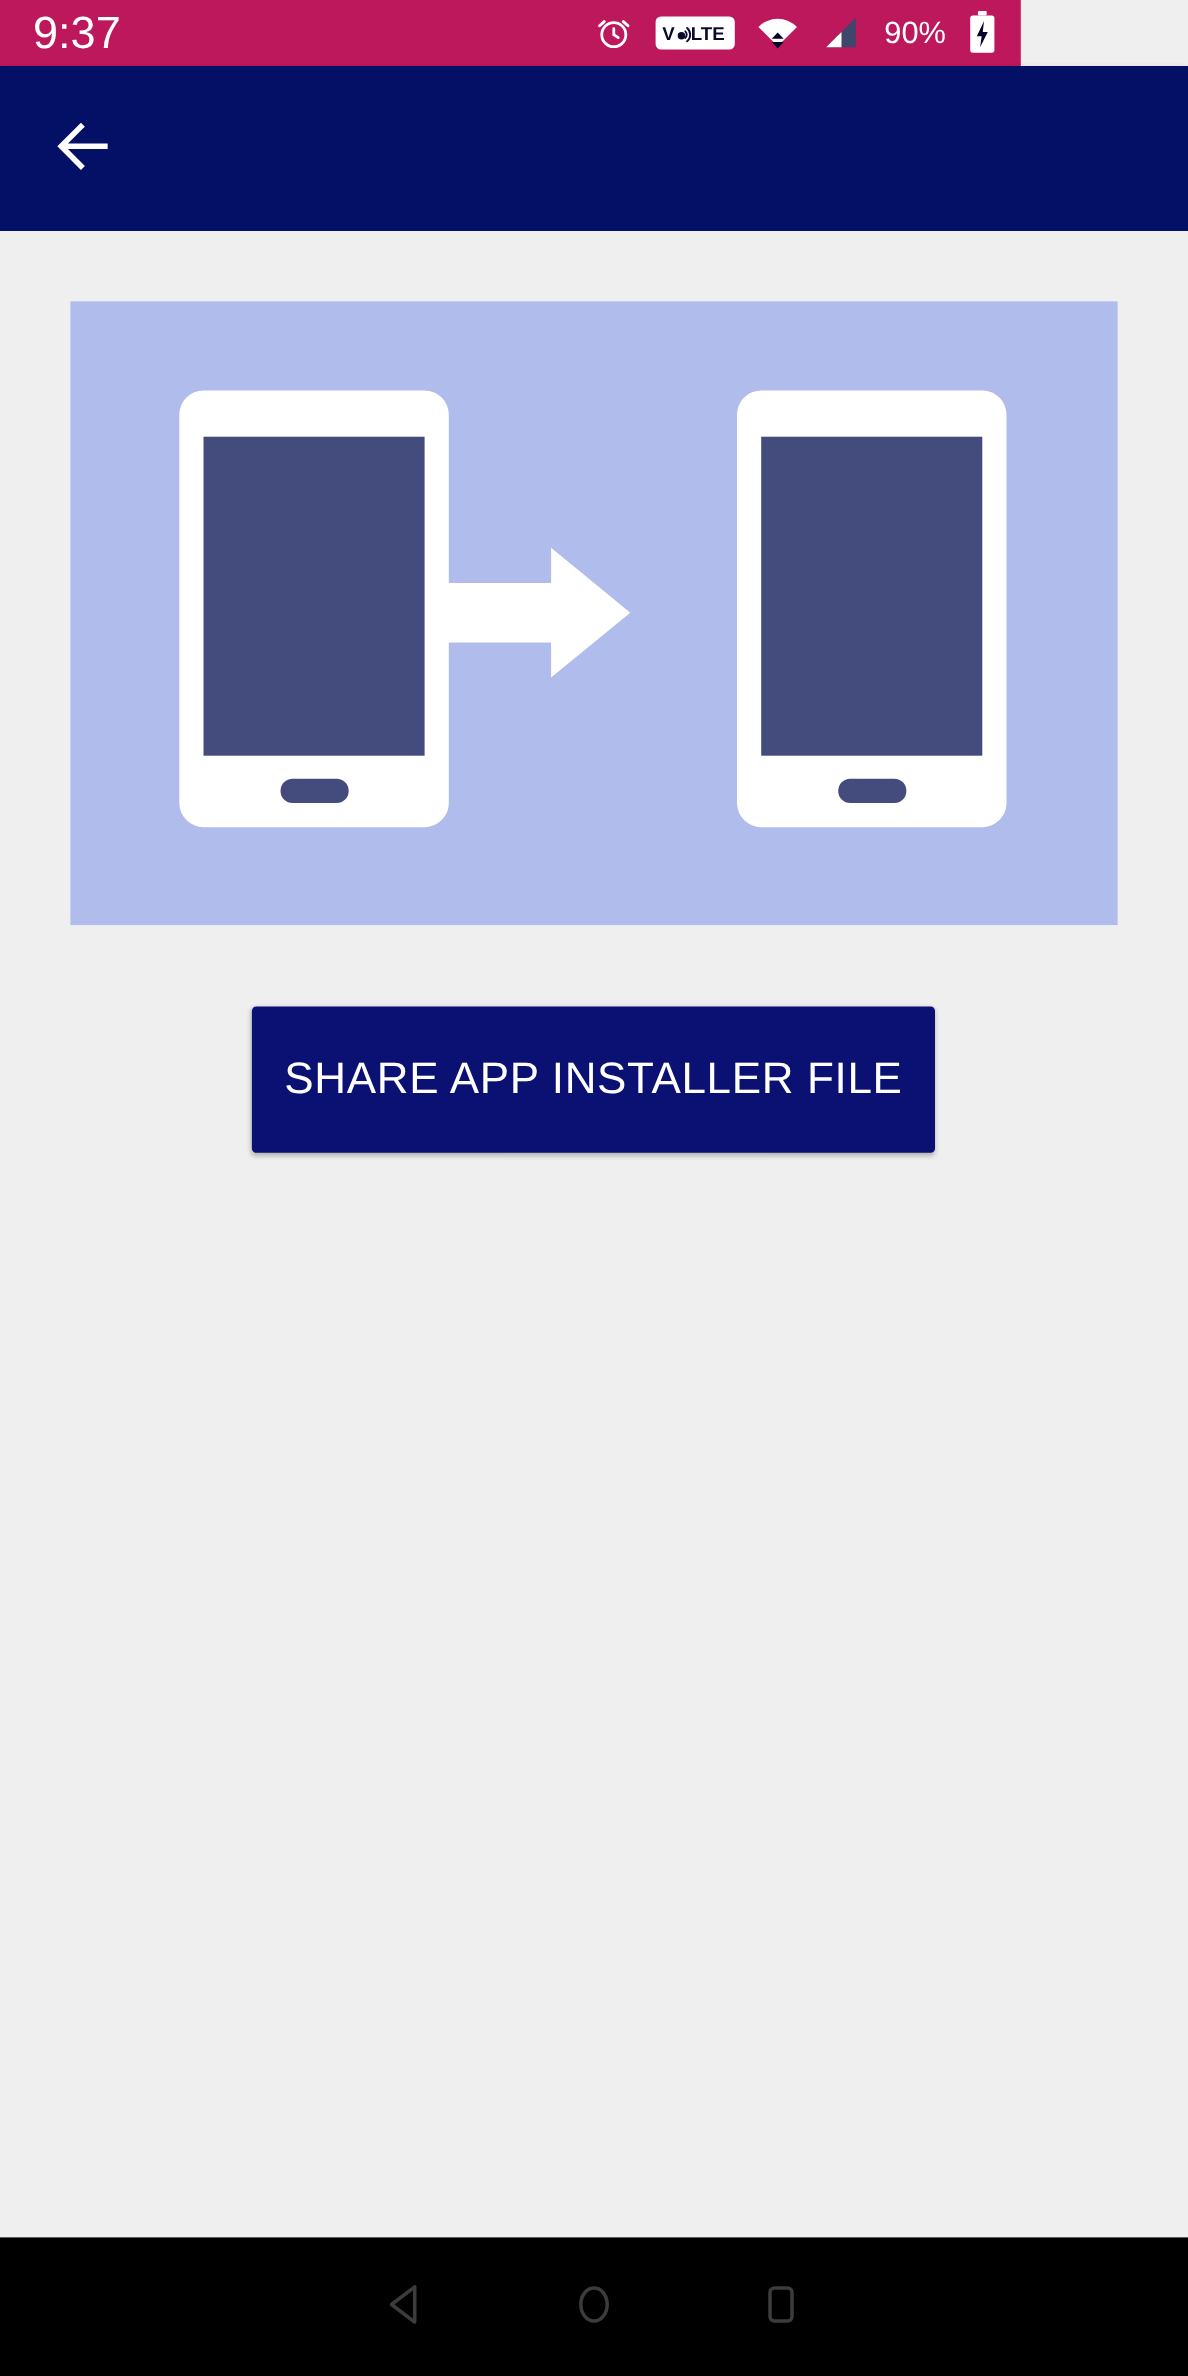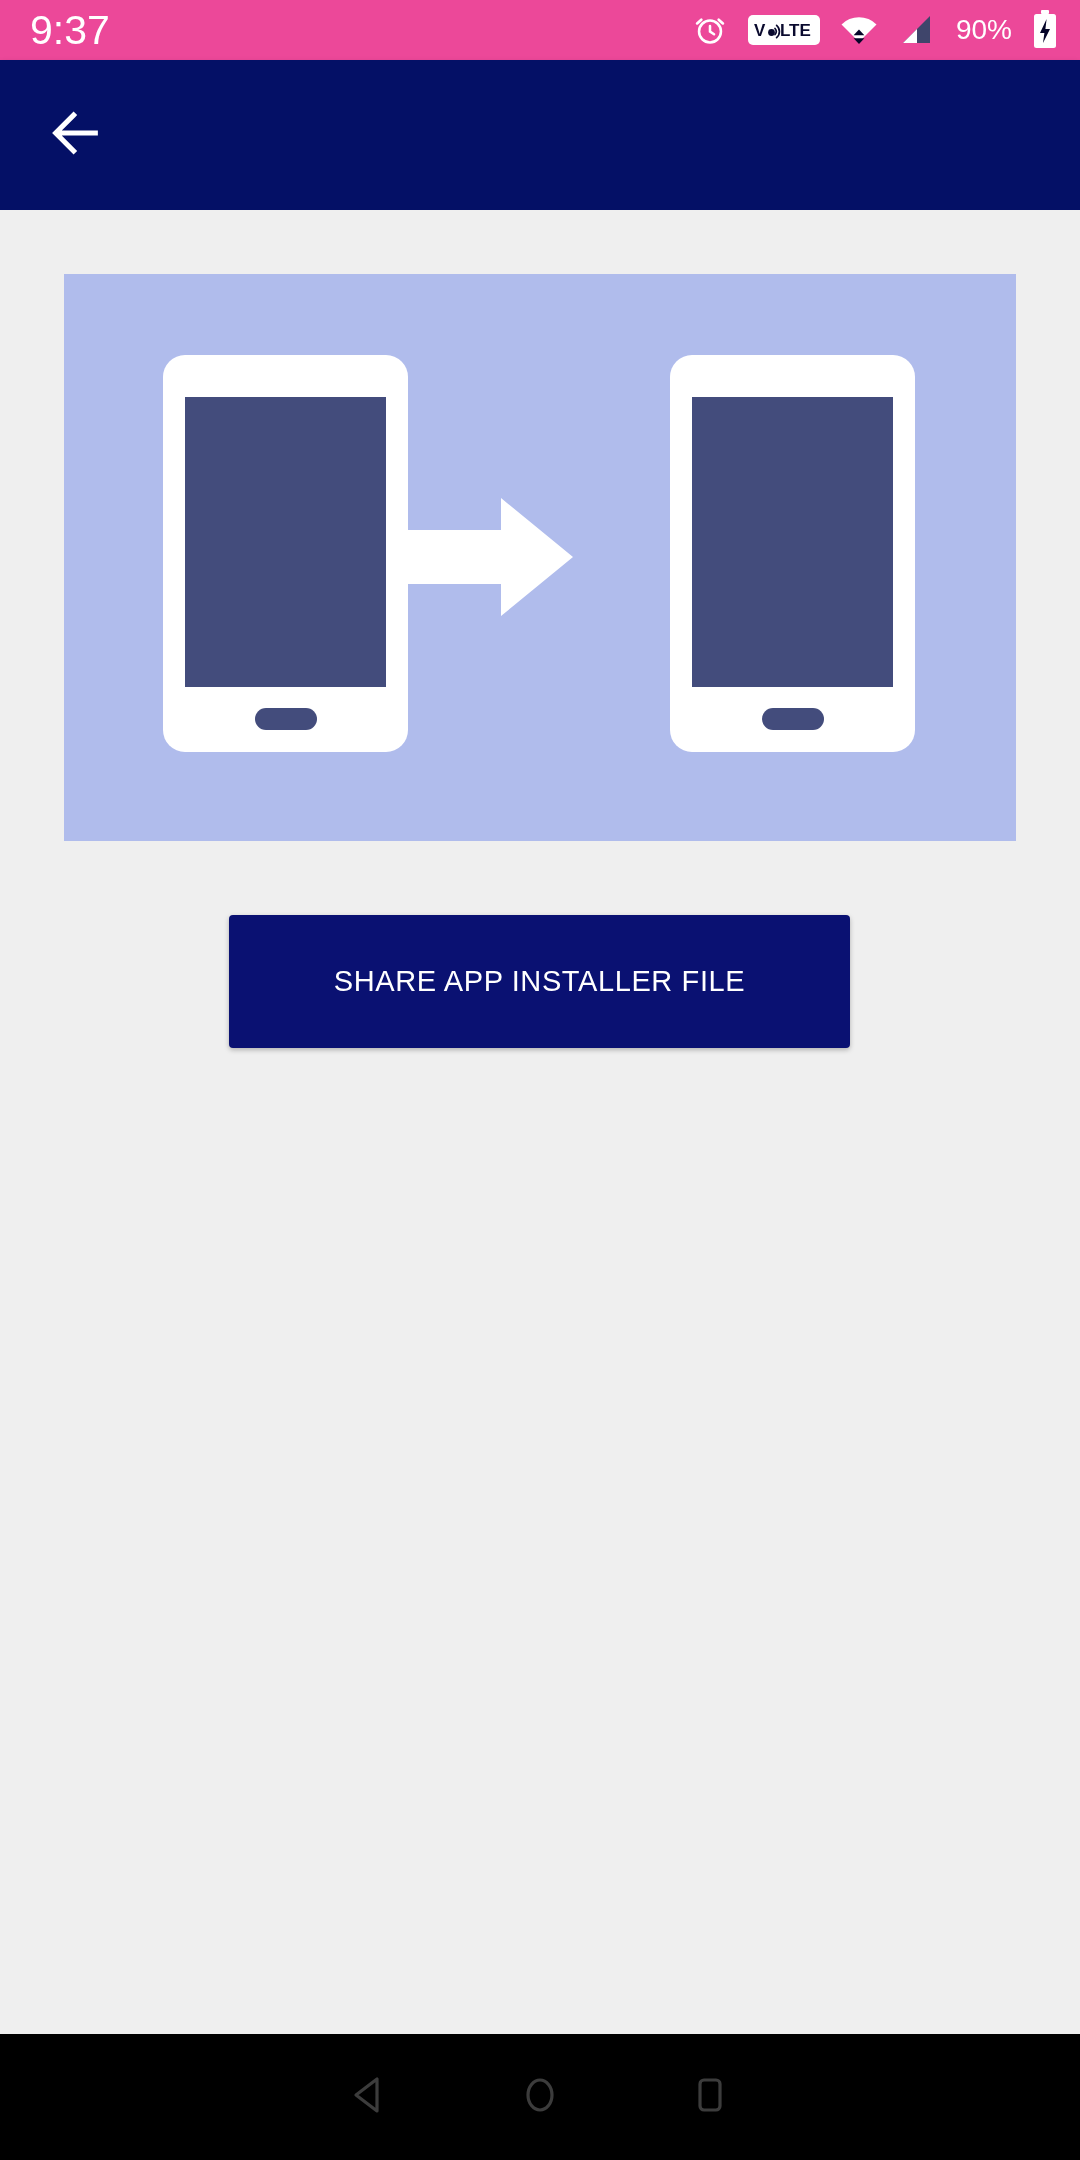--- a/index.html
+++ b/index.html
@@ -16,23 +16,23 @@
     width: 1080px;
     height: 2160px;
     background: #efefef;
     overflow: hidden;
   }
 
   
   #status-bar {
     position: absolute;
     left: 0; top: 0;
-    width: 1080px;
+    width: 928px;
     height: 60px;
-    background: #ec4899;
+    background: #be185d;
     display: flex;
     align-items: flex-end;
     box-sizing: border-box;
     padding: 0 22px 0 30px;
   }
   #status-clock {
     color: #ffffff;
     font-size: 41px;
     font-weight: 400;
     letter-spacing: 0px;
@@ -155,21 +155,21 @@
     position: absolute;
     left: 229px;
     top: 705px;
     width: 621px;
     height: 133px;
     background: #0a1172;
     border: none;
     border-radius: 4px;
     color: #ffffff;
     font-family: "Liberation Sans", sans-serif;
-    font-size: 29px;
+    font-size: 40px;
     font-weight: 400;
     letter-spacing: 0.6px;
     cursor: pointer;
     box-shadow: 0 2px 5px rgba(0,0,0,0.26);
     display: flex;
     align-items: center;
     justify-content: center;
     padding: 0;
   }
 

